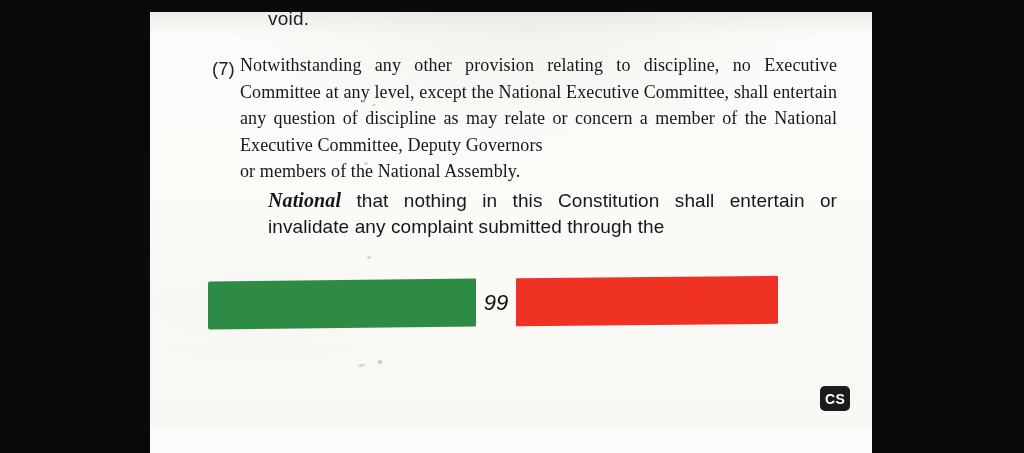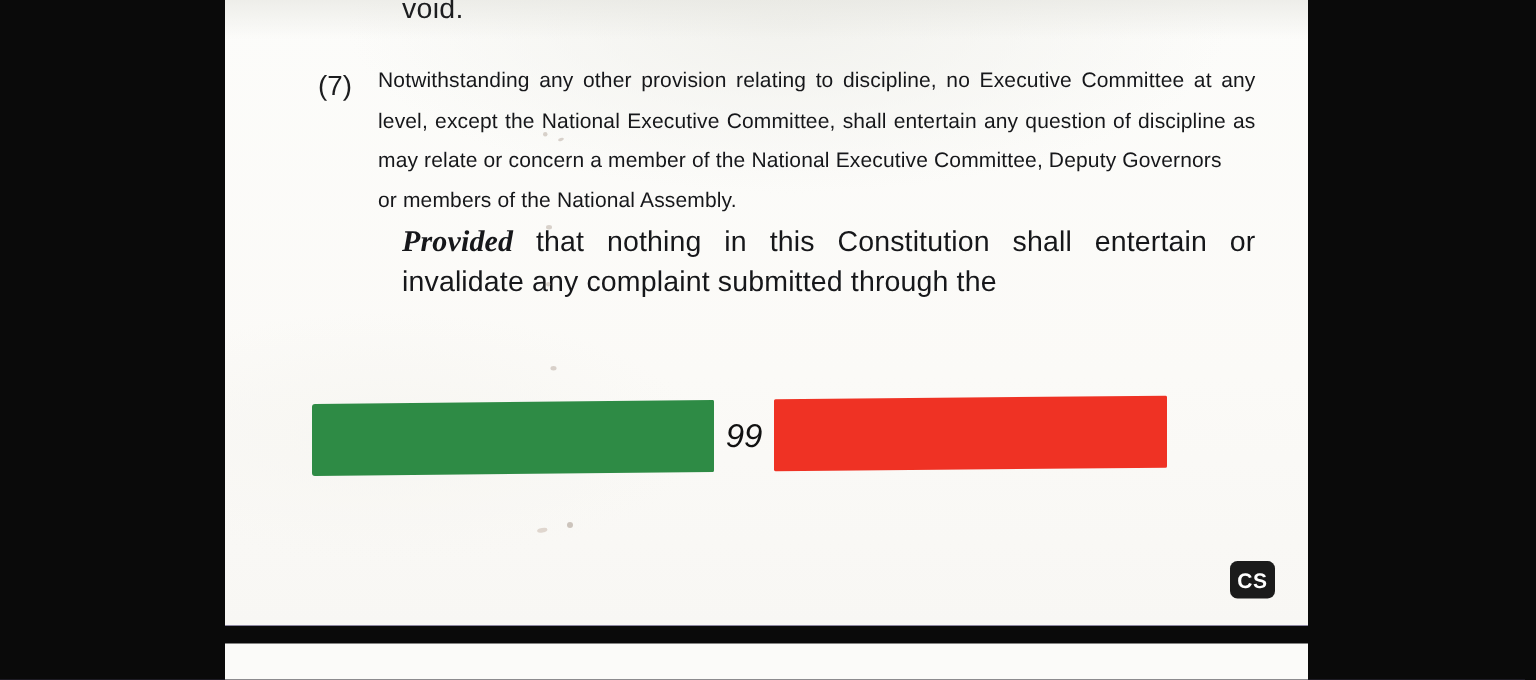--- a/index.html
+++ b/index.html
@@ -16,24 +16,24 @@
   .screen {
     position: relative;
     width: 1024px;
     height: 453px;
     background: #0a0a0a;
   }
   
   .page {
     position: absolute;
     left: 150px;
-    top: 0px;
+    top: 12px;
     width: 722px;
     height: 417px;
-    background: #c4b5fd;
+    background: #7f1d1d;
     overflow: hidden;
   }
   .page-inner {
     position: relative;
     width: 100%;
     height: 100%;
     background:
       radial-gradient(ellipse 420px 160px at 52% 4%, #f2f2ee 0%, rgba(242,242,238,0) 70%),
       radial-gradient(ellipse 300px 120px at 15% 70%, #f7f6f2 0%, rgba(247,246,242,0) 70%),
       linear-gradient(180deg, #fcfcfa 0%, #fbfaf7 60%, #f8f7f4 100%);
@@ -67,27 +67,28 @@
     display: block;
   }
   .clause-num {
     position: absolute;
     left: 0px;
     top: 6px;
     font-size: 18.5px;
     color: #1c1d1f;
   }
   .para {
-    margin-left: 40px;
-    font-size: 14px;
+    margin-left: 28px;
+    font-size: 18px;
     line-height: 26.5px;
     color: #16171a;
     text-align: justify;
     text-justify: inter-word;
     letter-spacing: 0.1px;
+    font-family: Liberation Serif, serif;
   }
   .para .last-line {
     display: block;
     text-align: left;
   }
   .provided {
     margin-left: 56px;
     margin-top: 2px;
     font-size: 19px;
     line-height: 26.5px;
@@ -208,21 +209,21 @@
           <div class="para">
             <span>Notwithstanding any other provision relating to</span>
             <span>discipline, no Executive Committee at any level, except</span>
             <span>the National Executive Committee, shall entertain any</span>
             <span>question of discipline as may relate or concern a member</span>
             <span>of the National Executive Committee, Deputy Governors</span>
             <span class="last-line">or members of the National Assembly.</span>
           </div>
         </div>
         <div class="provided">
-          <b>Provided</b>
+          <b>National</b>
           <span>that nothing in this Constitution shall entertain or invalidate any complaint submitted through the</span>
         </div>
       </div>
 
       <div class="bars">
         <div class="bar-green"></div>
         <div class="page-number">99</div>
         <div class="bar-red"></div>
       </div>
 

